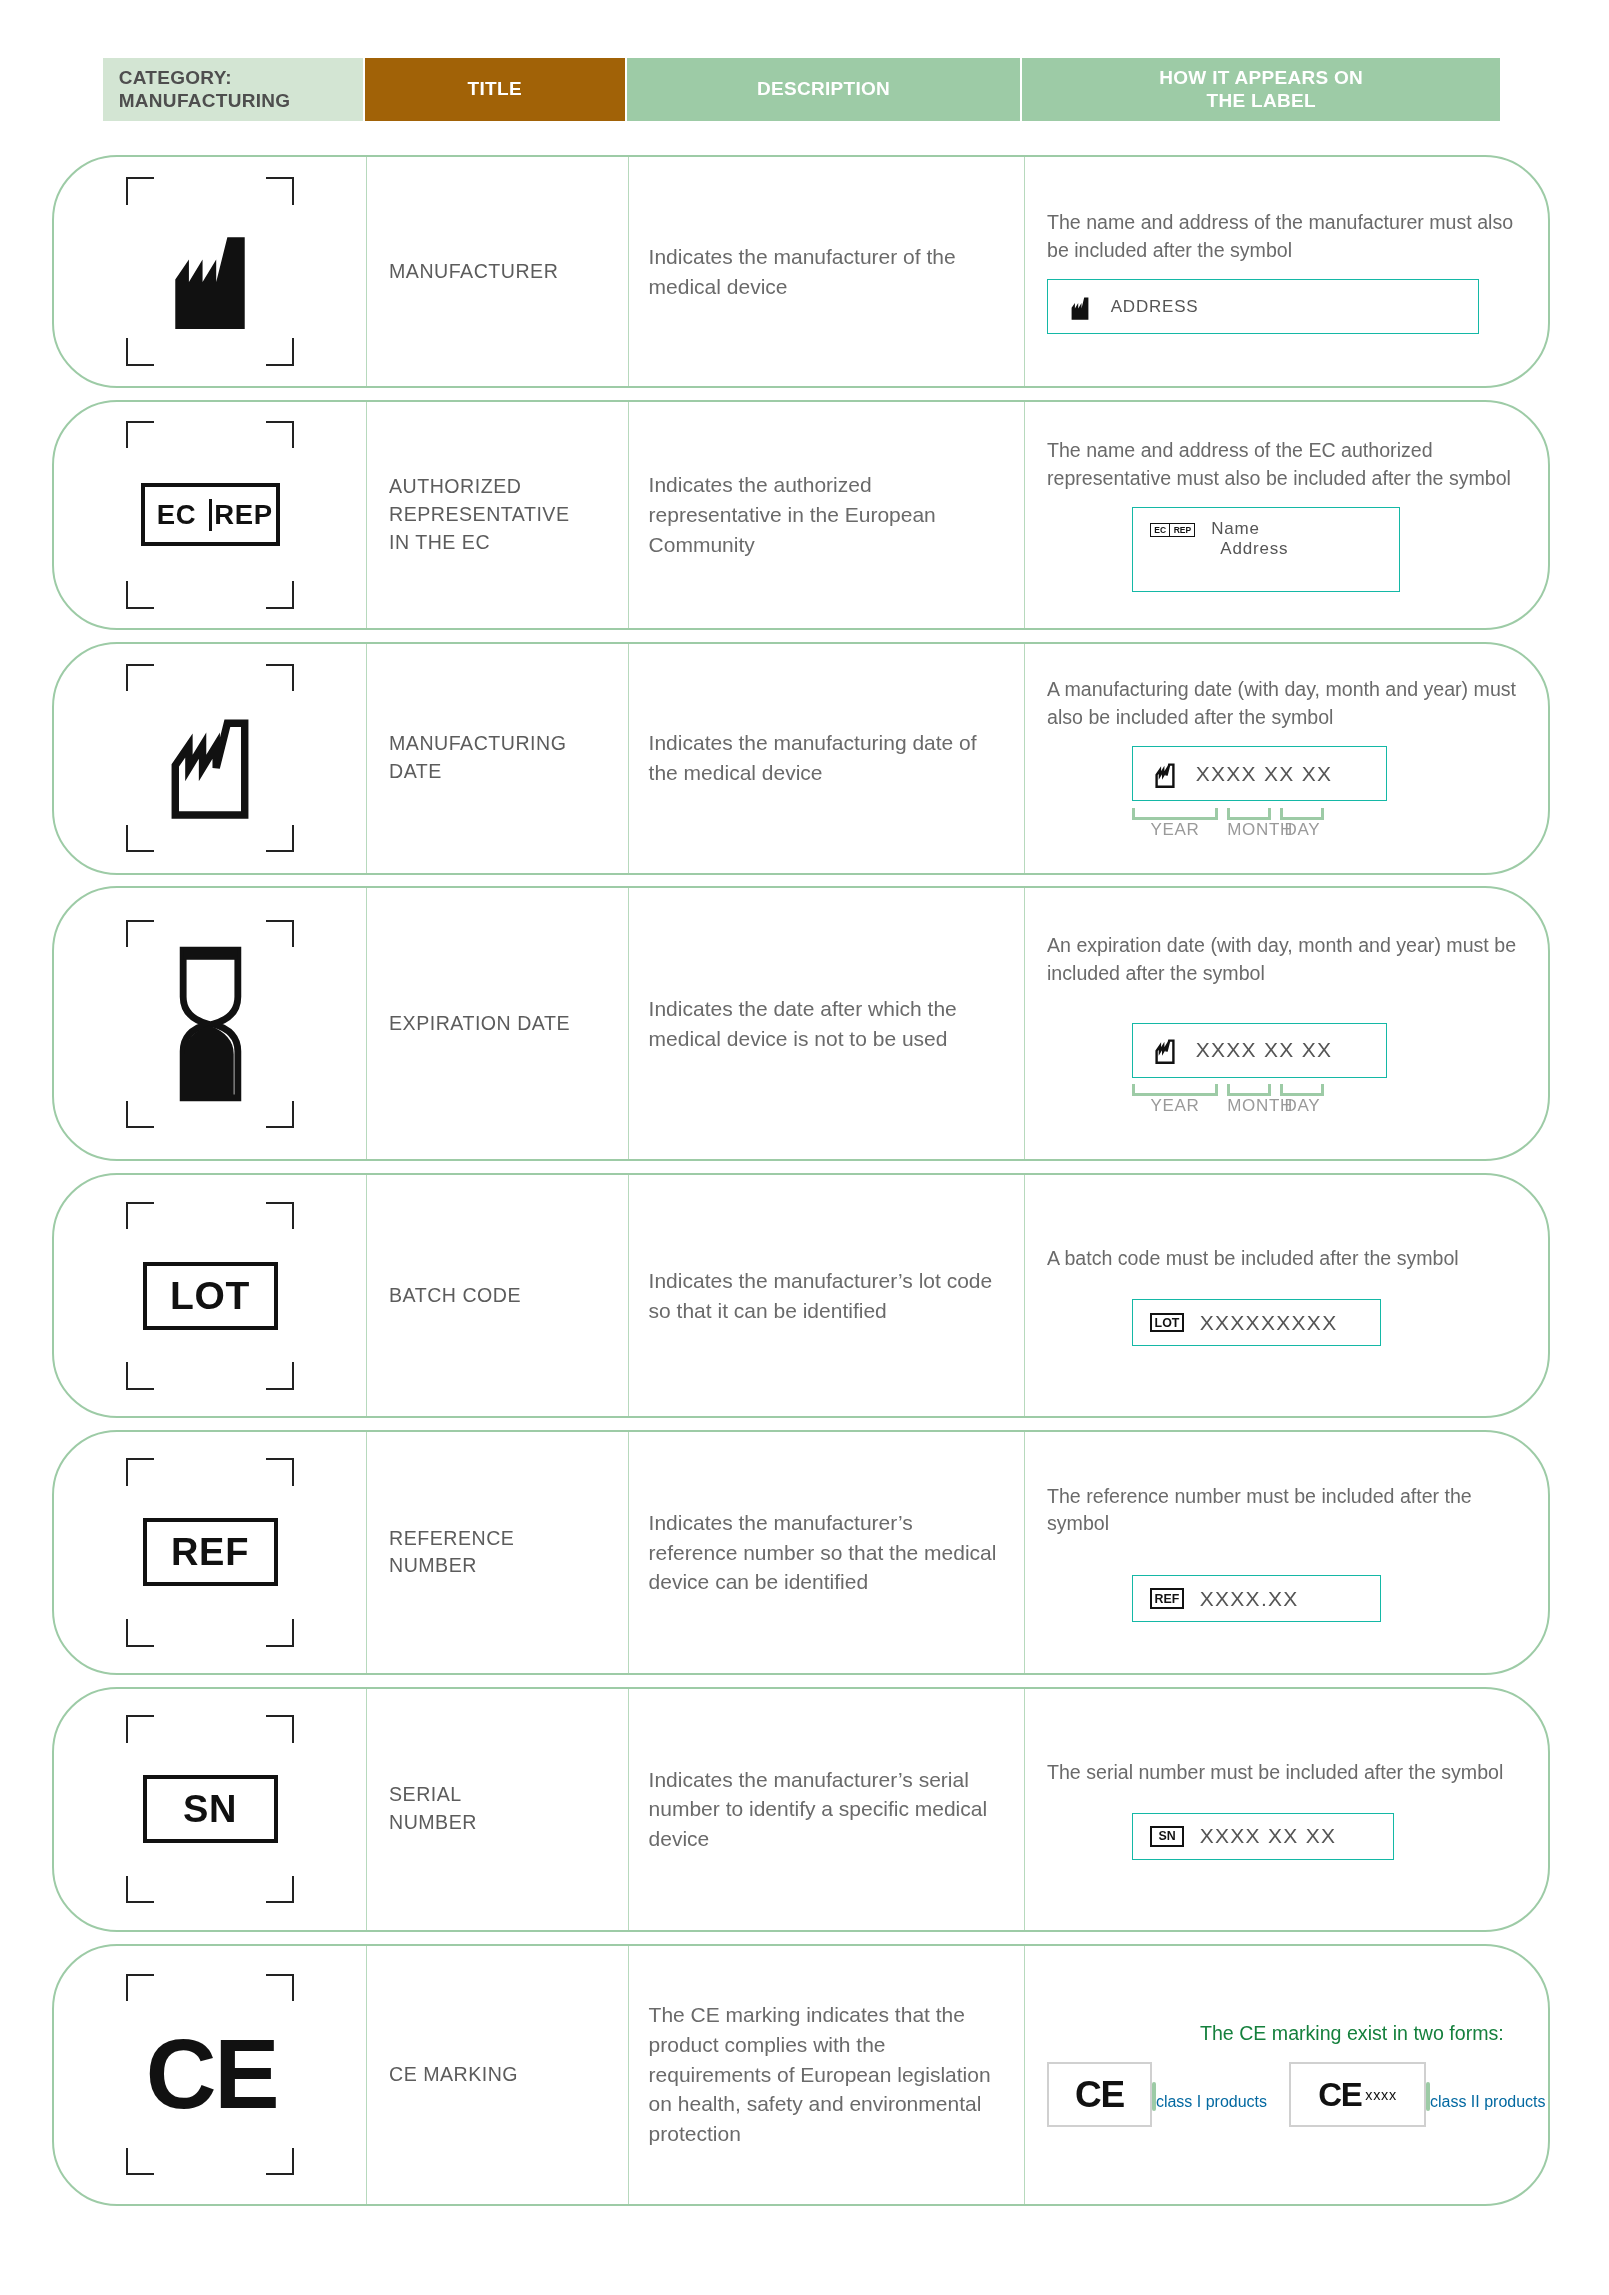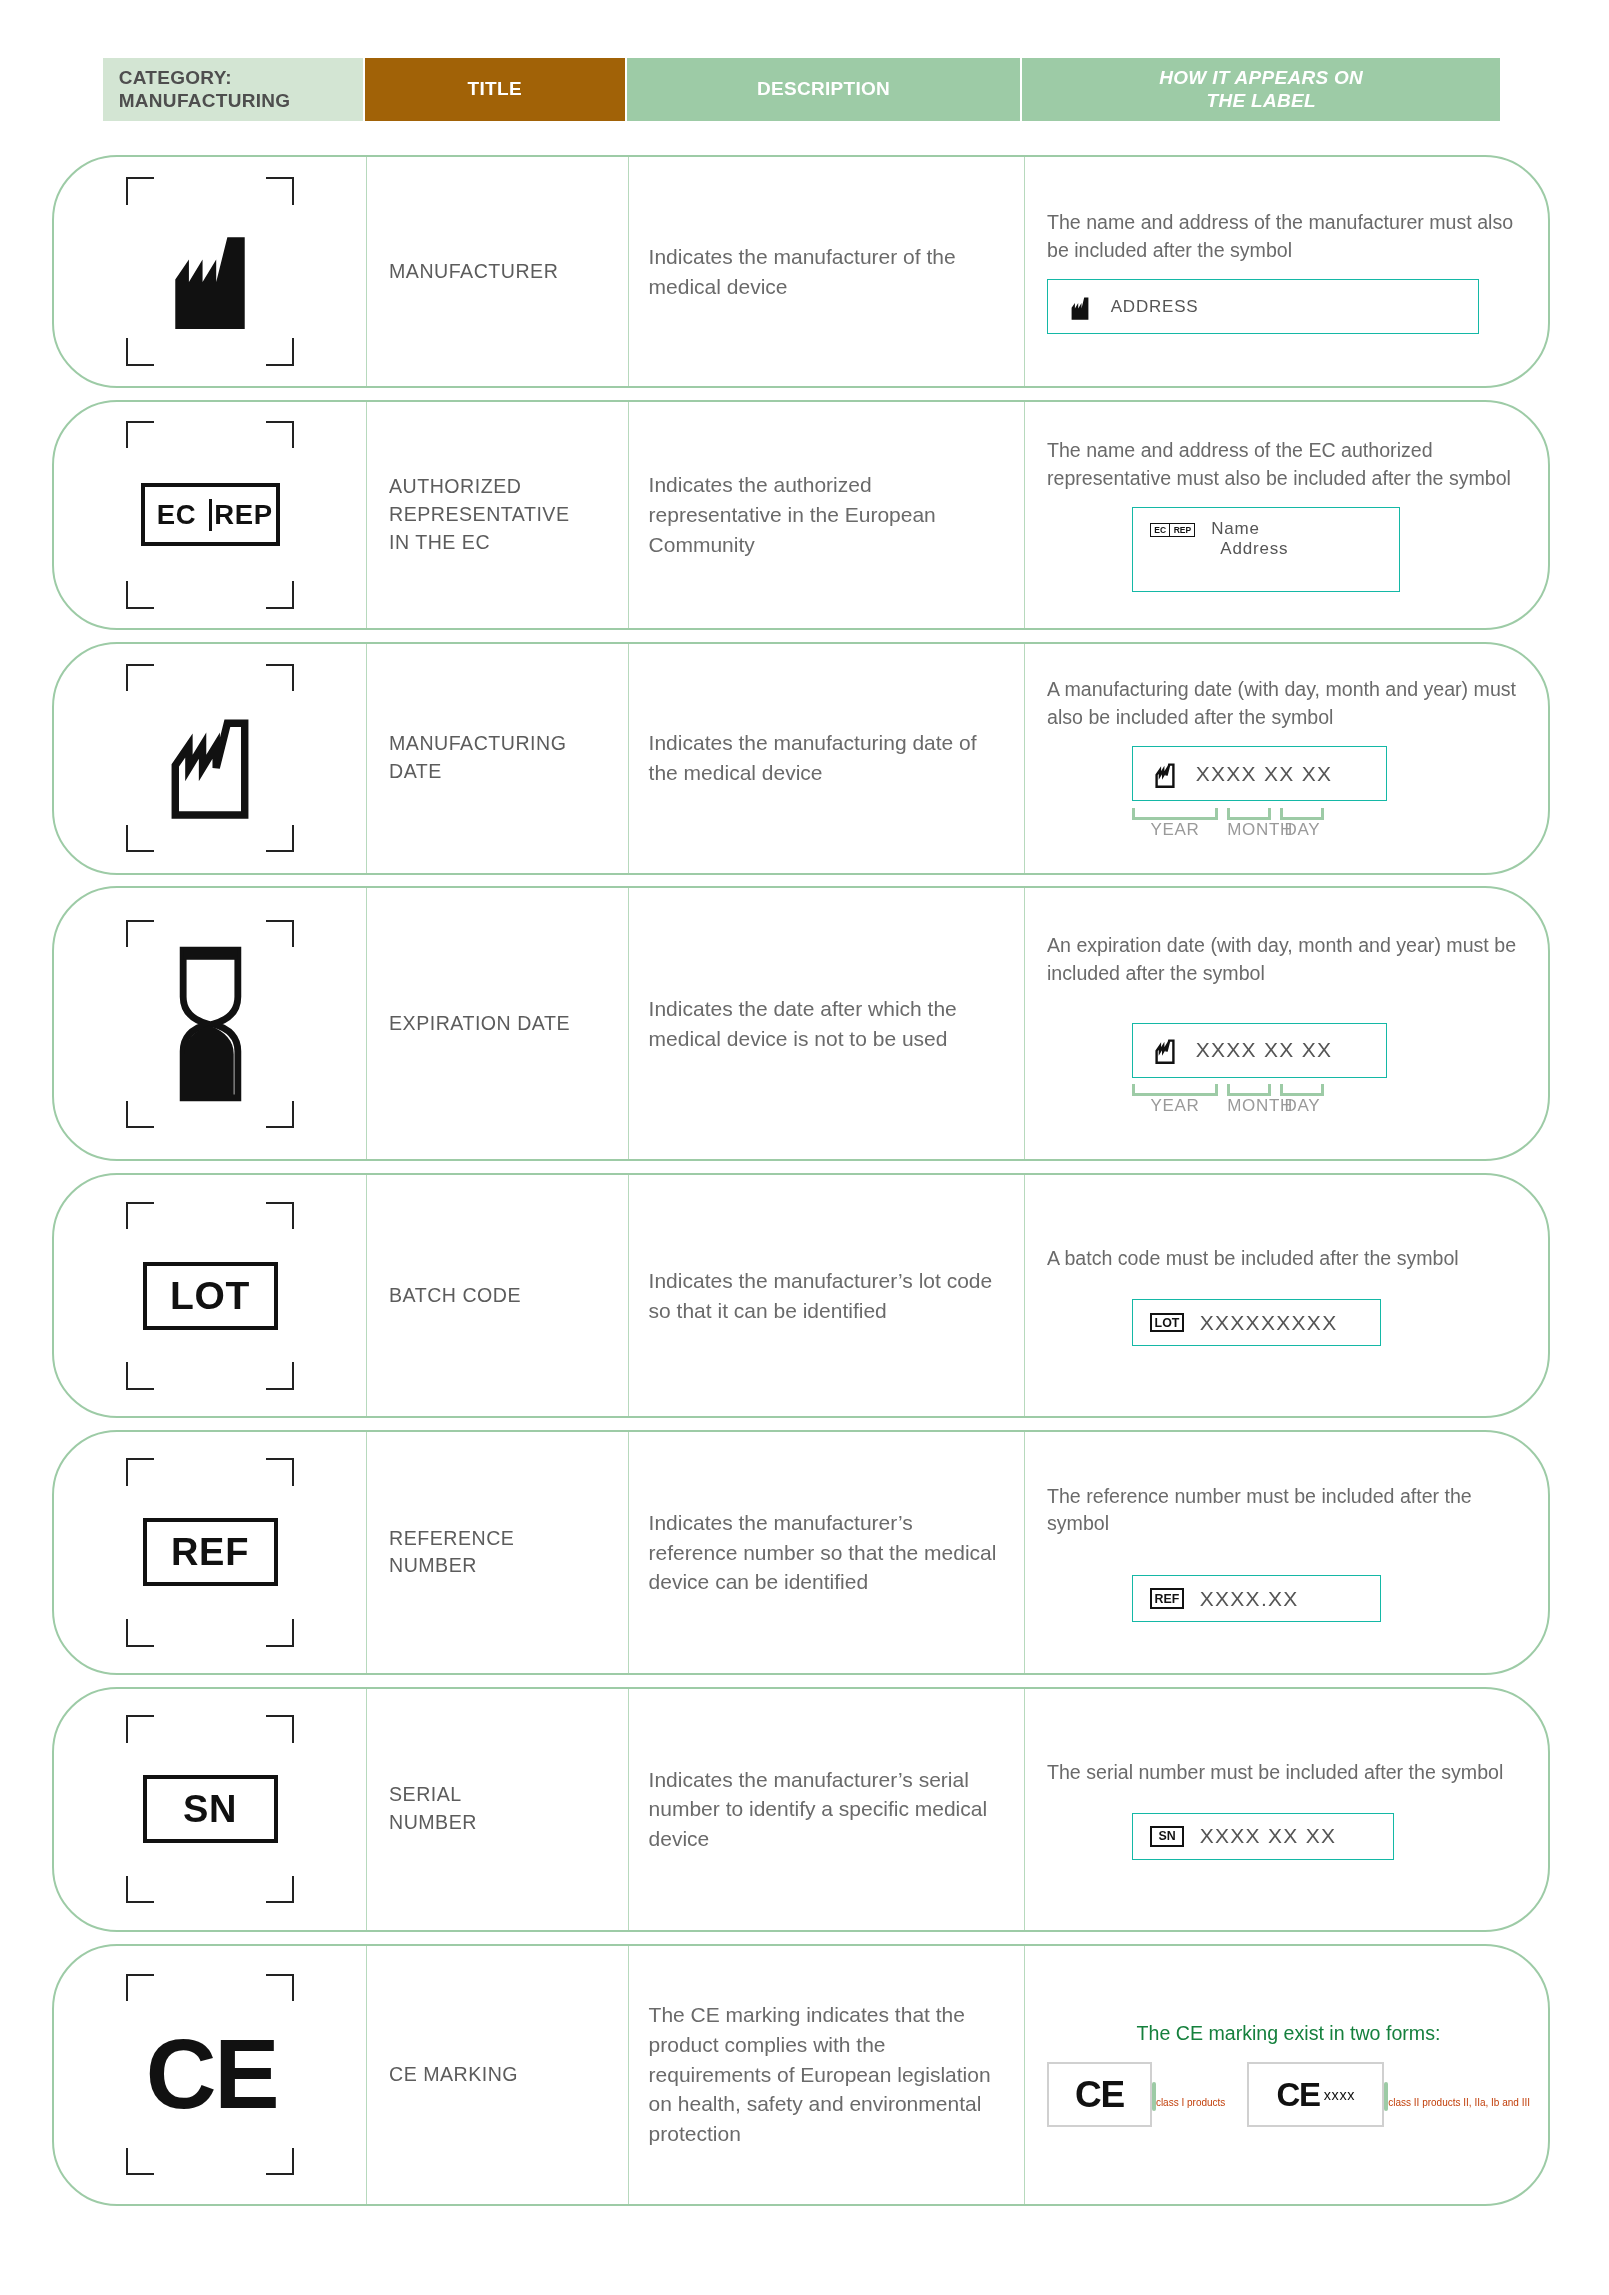--- a/index.html
+++ b/index.html
@@ -29,21 +29,21 @@
     display: flex;
     align-items: center;
     justify-content: center;
     text-align: center;
     font-weight: bold;
     font-size: 19px;
     letter-spacing: 0.3px;
     line-height: 1.18;
     border-right: 2.6px solid #ffffff;
   }
-  .hcell:last-child { border-right: none; font-style: italic; }
+  .hcell:last-child { border-right: none; }
   .hcell.cat   { width: 262px; background: #d3e5d3; color: #4e4e4e; justify-content: flex-start; padding-left: 15.7px; text-align: left; }
   .hcell.title { width: 262px; background: #a16207; color: #ffffff; }
   .hcell.desc  { width: 396px; background: #9dcba6; color: #ffffff; }
   .hcell.how   { width: 478px; background: #9dcba6; color: #ffffff; }
 
   
   .rows { position: absolute; left: 52px; top: 155px; width: 1498px; }
   .row {
     position: relative;
     display: flex;
@@ -138,21 +138,21 @@
     width: 105px; height: 65px;
     display:flex; align-items:center; justify-content:center;
   }
   .ce-frame.wide { width: 137px; }
   .ce-glyph { font-size: 37px; font-weight: bold; color:#111; letter-spacing: -1.3px; }
   .ce-glyph.small { font-size: 33px; }
   .ce-sub { font-size: 14.4px; color:#111; margin-left: 3.9px; letter-spacing: 0.7px; }
   .ce-stem {
     width: 3.9px; height: 29px; background:#9dcba6; margin-top: 3.9px; border-radius: 2px;
   }
-  .ce-note { font-size: 10px; color:#c2410c; margin-top: 15px; white-space:nowrap; }
+  .ce-note { font-size: 16px; color:#0369a1; margin-top: 15px; white-space:nowrap; }
   .ce-intro { font-size: 19.6px; color:#15803d; text-align:center; }
 
   
   .svg-big { width: 124px; height: 124px; }
   .svg-mini { width: 30px; height: 30px; }
 </style>
 </head>
 <body>
 
 <div class="page">

